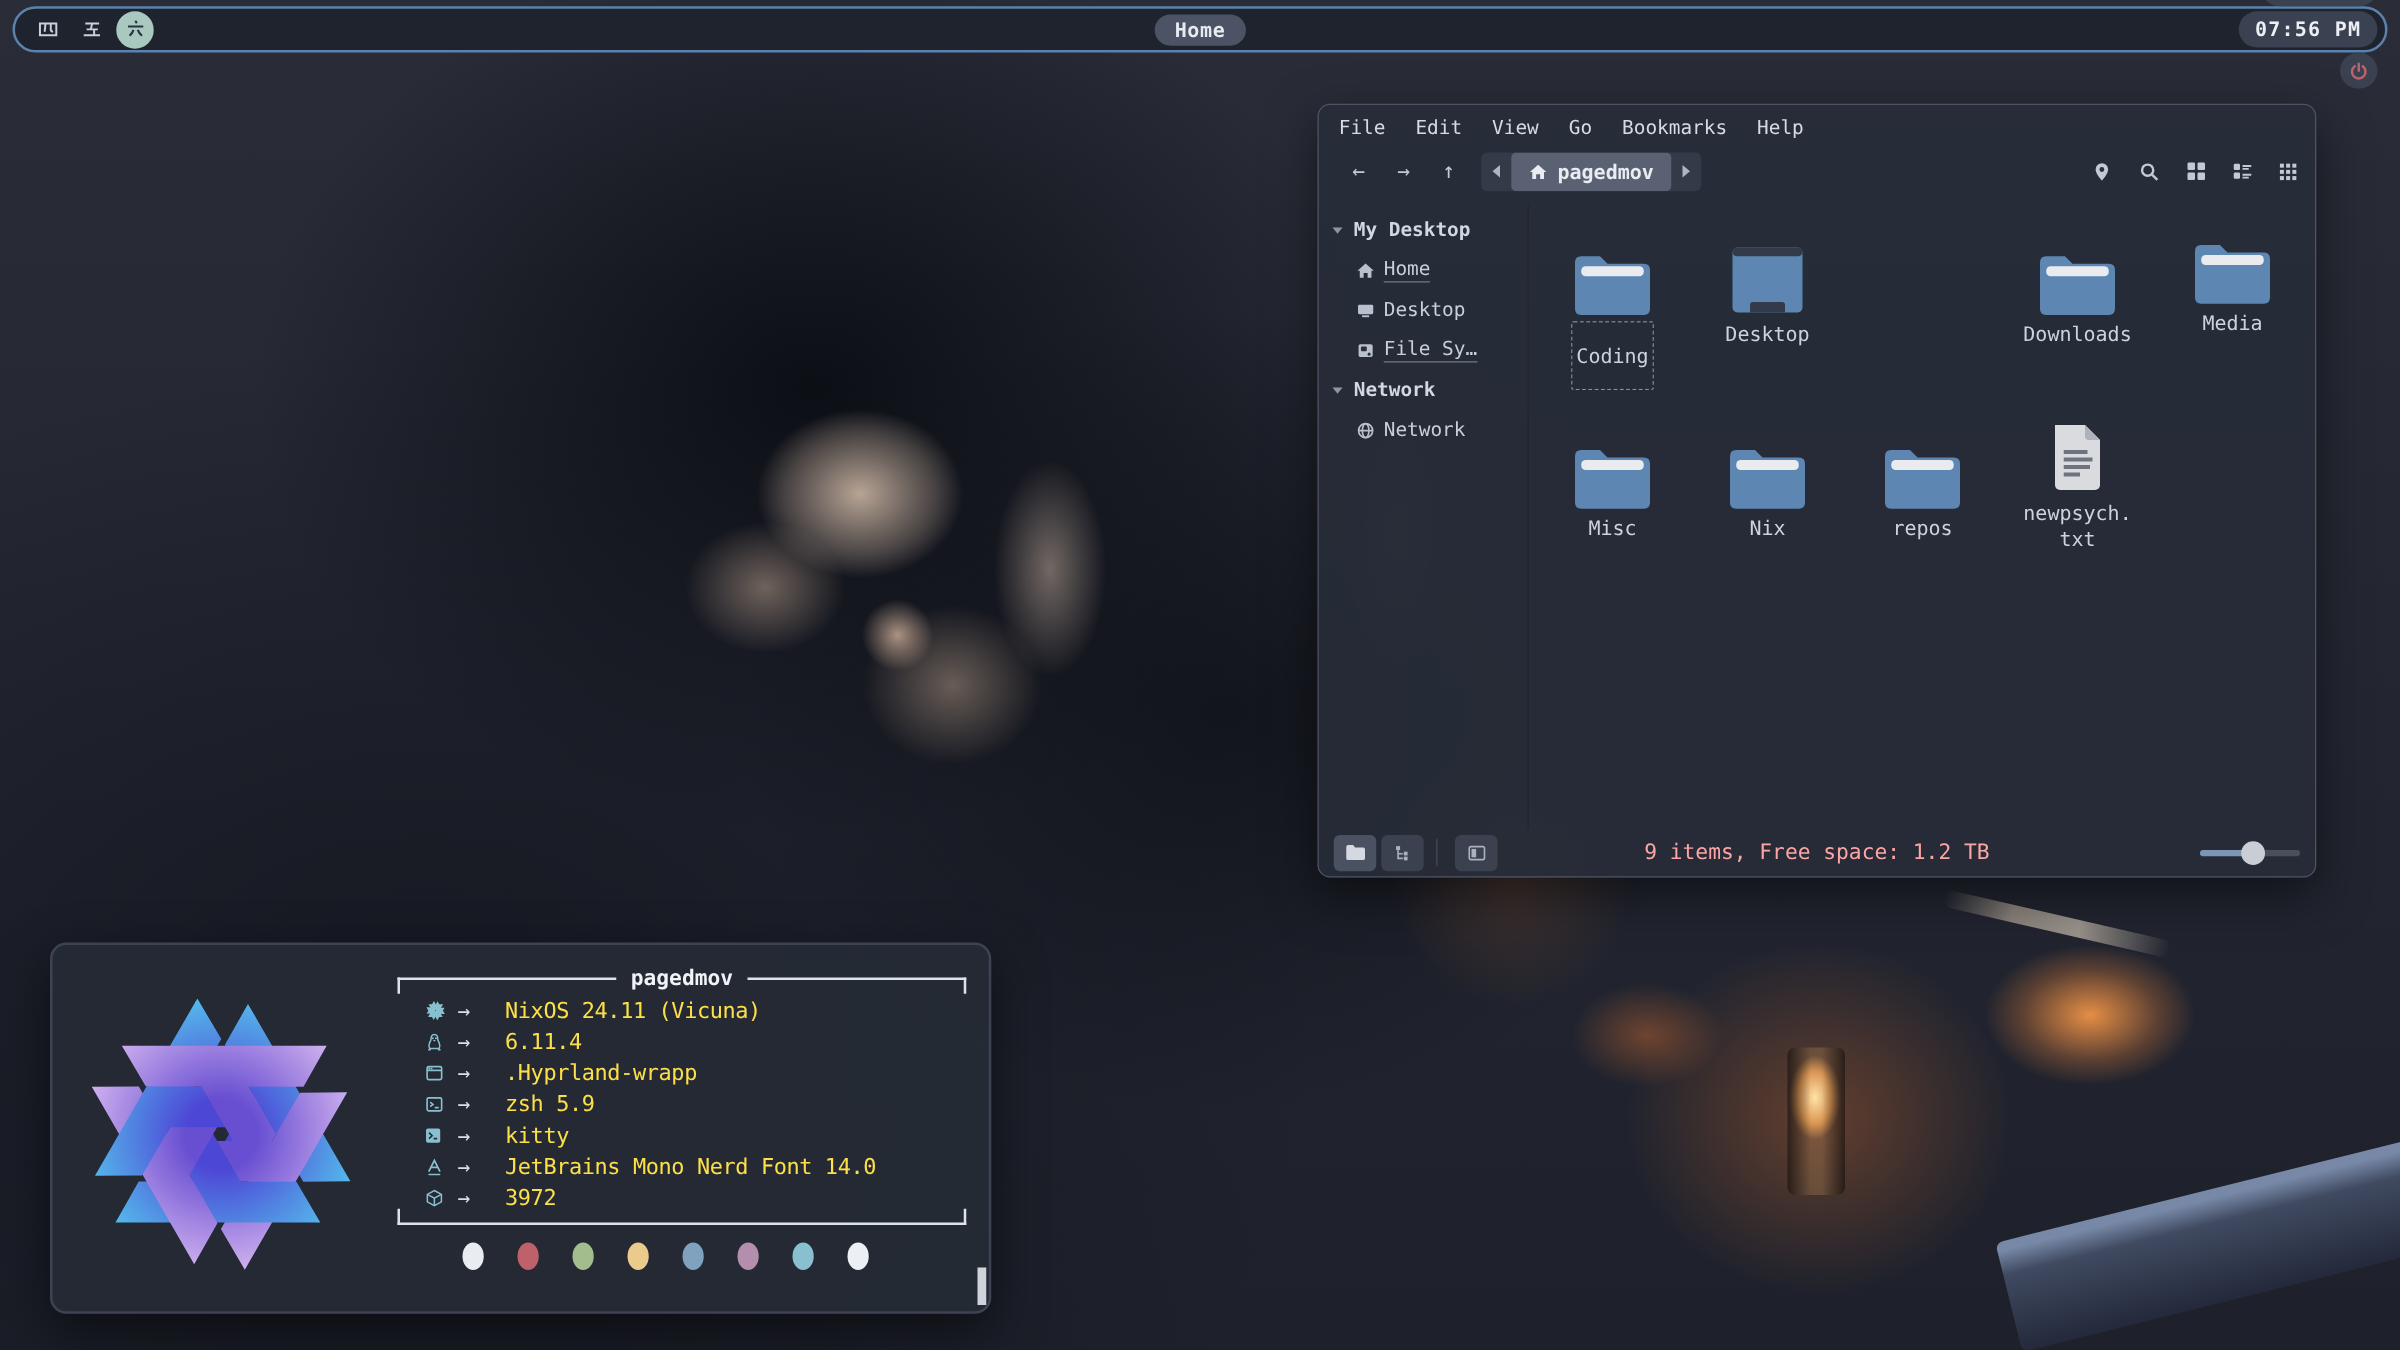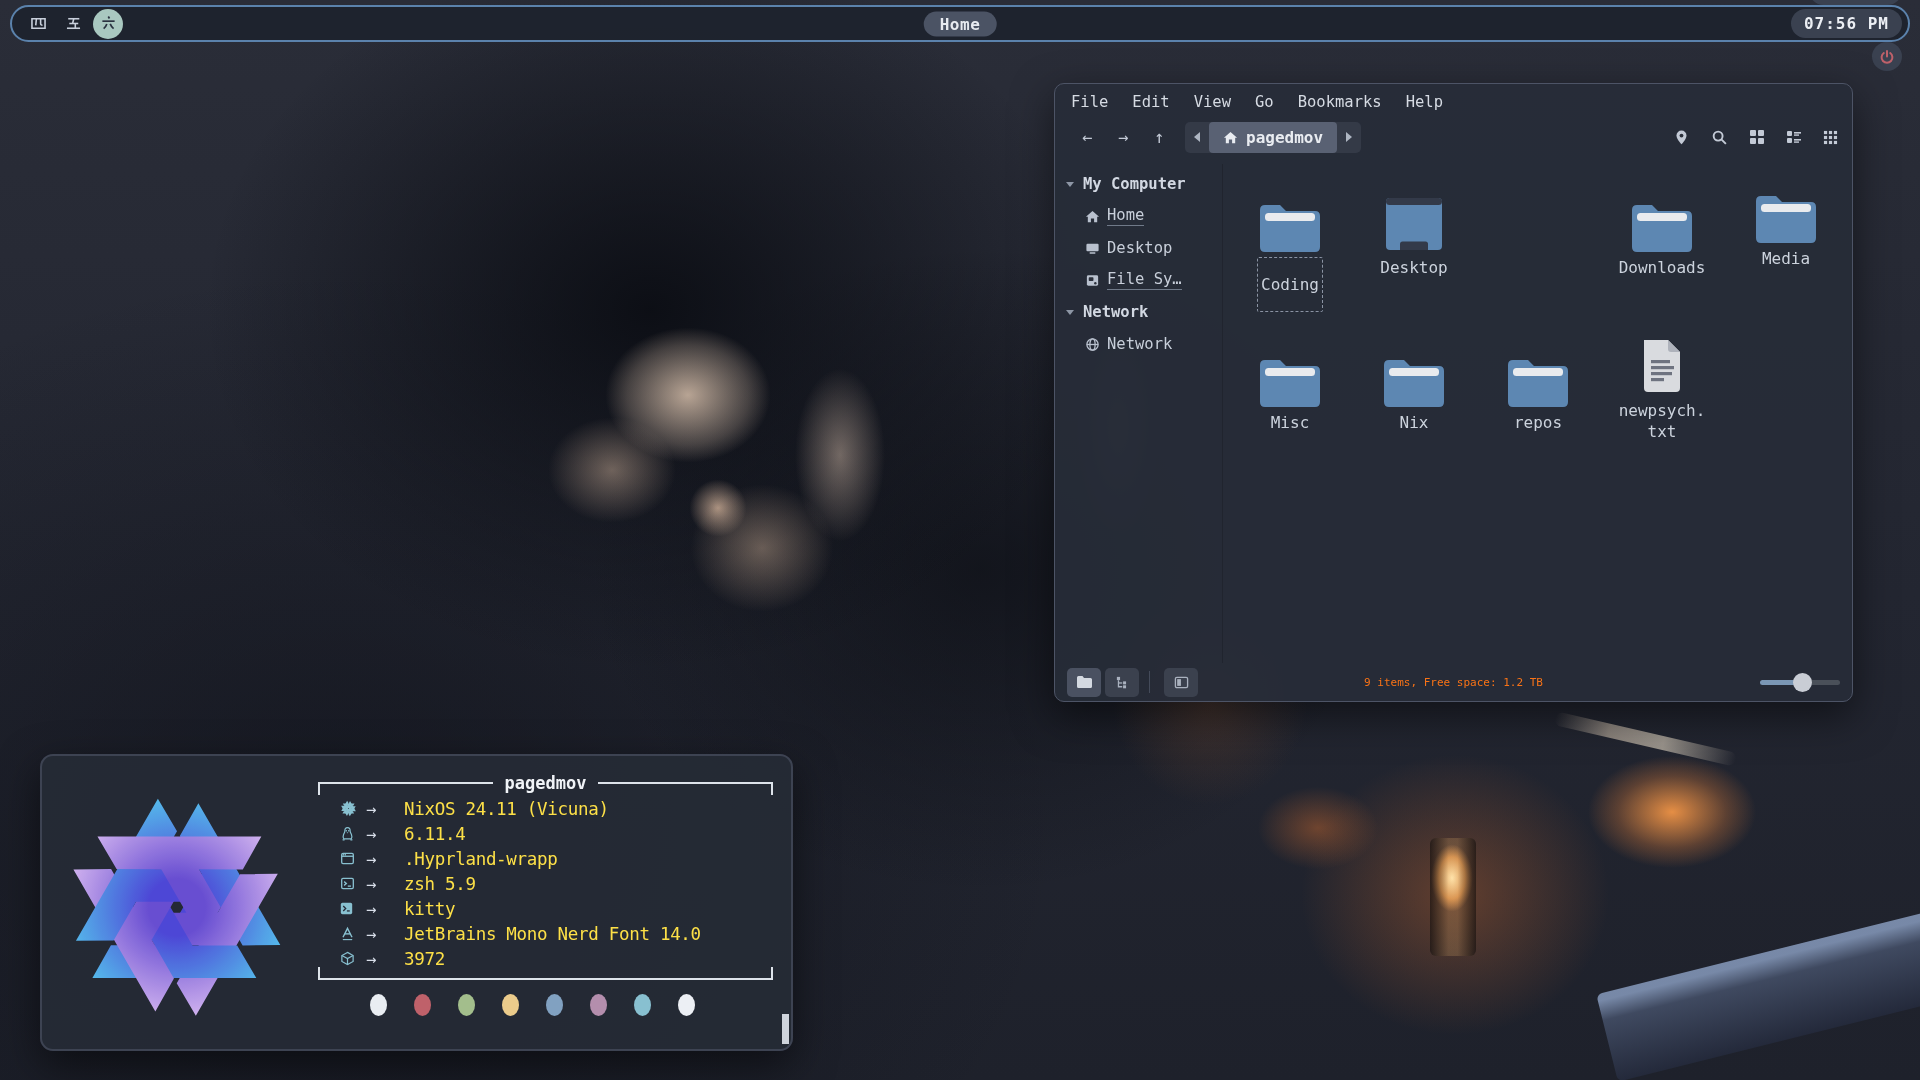--- a/index.html
+++ b/index.html
@@ -70,21 +70,21 @@
   .fitem { position:absolute; width:124px; display:flex; flex-direction:column; align-items:center; }
   .fitem .ic { height:64px; display:flex; align-items:flex-end; }
   .fitem .flabel { margin-top:4px; font-size:16px; color:#ccd3dd; text-align:center; line-height:21px; }
   .fitem.selected .flabel { border:1px dashed #8a93a3; border-radius:2px; padding:16px 3px;text-align:center; }
   .flabel.wrap { max-width:90px; word-break:break-all; }
   .fm-statusbar { position:absolute; bottom:0; left:0; right:0; height:38px; display:flex; align-items:center; padding:0 12px; }
   .st-btn { width:34px; height:29px; border-radius:5px; display:flex; align-items:center; justify-content:center; }
   .st-btn.active { background:#4a5161; }
   .st-btn.dim { background:#3b414e; margin-left:4px; }
   .st-sep { width:1px; height:22px; background:#444b5a; margin:0 10px; }
-  .st-text { position:absolute; left:50%; transform:translateX(-50%); font-size:11px; color:#f97316; white-space:nowrap; }
+  .st-text { position:absolute; left:50%; transform:translateX(-50%); font-size:17px; color:#fca5a5; white-space:nowrap; }
   .zoomer { margin-left:auto; display:flex; align-items:center; position:relative; width:80px; height:19px; }
   .zoomer .trackL { position:absolute; left:0; top:7px; width:42px; height:5px; border-radius:3px 0 0 3px; background:#7b97b5; }
   .zoomer .trackR { position:absolute; right:0; top:7px; width:38px; height:5px; border-radius:0 3px 3px 0; background:#4a5059; }
   .zoomer .knob { position:absolute; left:33px; top:0; width:19px; height:19px; border-radius:50%; background:#c9cdd5; }
   
   #term { position:absolute; left:40px; top:754px; width:753px; height:297px; background:rgba(37,42,53,.97);
     border:2px solid #3d4352; border-radius:13px; box-shadow:0 14px 40px rgba(0,0,0,.5); }
   #nixlogo { position:absolute; left:16px; top:32px; }
   .ffbox { position:absolute; left:276px; top:26px; width:455px; height:198px; }
   .ff-topline { position:absolute; top:0; left:0; right:0; display:flex; align-items:center; }
@@ -232,21 +232,21 @@
         </g>
       </svg>
     </div>
   </div>
   <div class="fm-body">
     <div class="fm-sidebar">
       <div class="sb-row hdr">
         <span class="tri">
             <i></i>
           </span>
-        <span class="lbl" style="margin-left:6px;">My Computer</span>
+        <span class="lbl" style="margin-left:6px;">My Desktop</span>
       </div>
       <div class="sb-row">
         <span class="sb-ic">
           <svg width="15" height="15" viewBox="0 0 16 16">
               <path d="M8 2 L15 8.2 H13 V14 H9.7 V10 H6.3 V14 H3 V8.2 H1 Z" fill="#b9c1ce"></path>
             </svg>
         </span>
         <span class="lbl u">Home</span>
       </div>
       <div class="sb-row">

